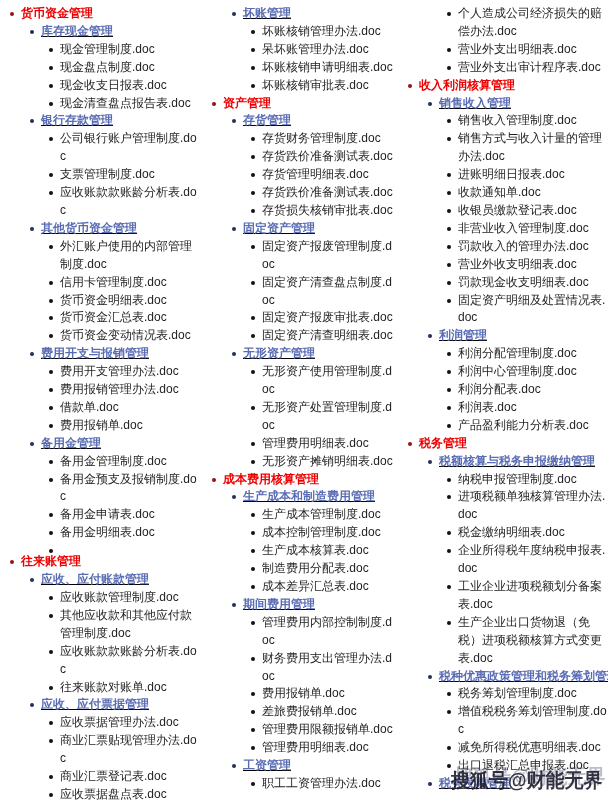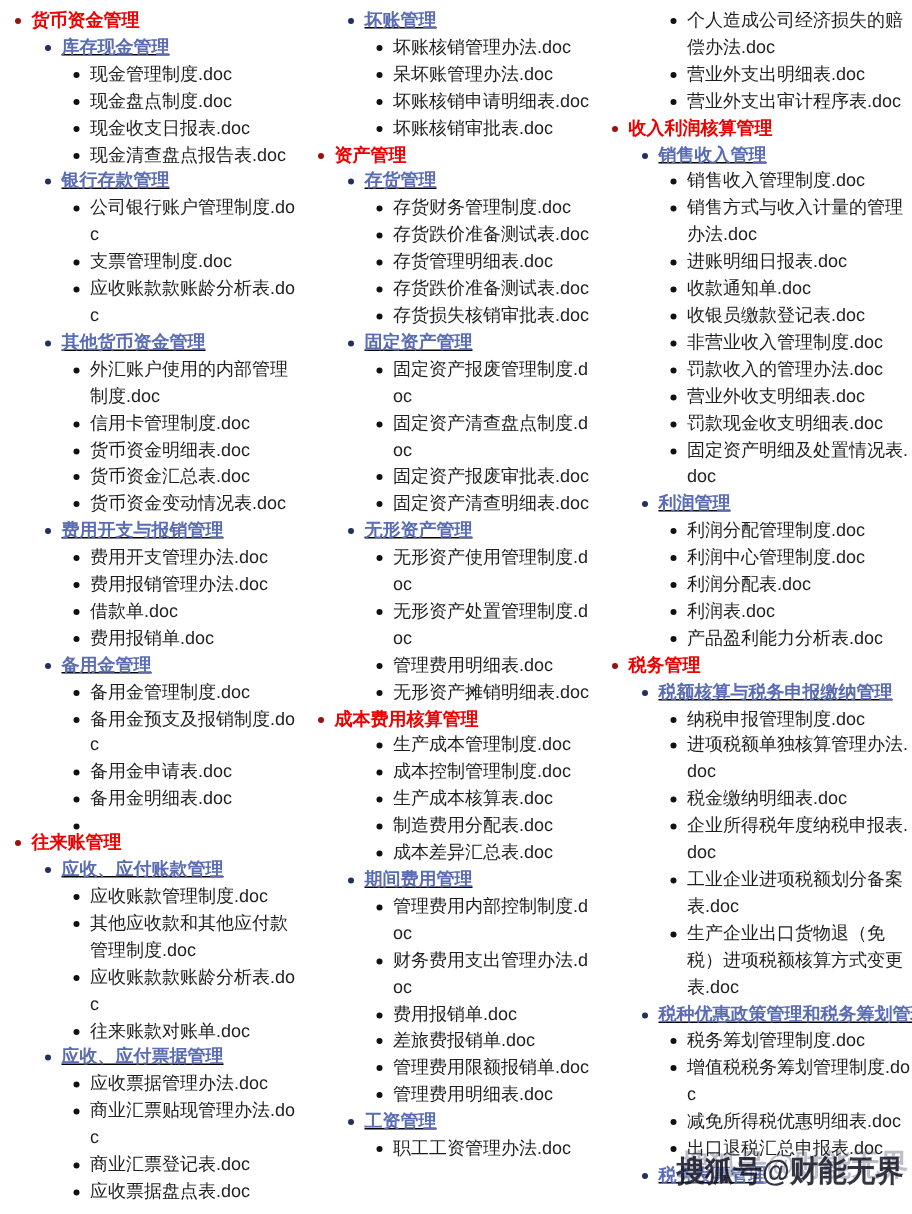--- a/index.html
+++ b/index.html
@@ -286,20 +286,24 @@
         <span class="txt">管理费用明细表.doc</span>
       </div>
       <div class="row lvl3">
         <span class="bullet"></span>
         <span class="txt">无形资产摊销明细表.doc</span>
       </div>
       <div class="row lvl1">
         <span class="bullet"></span>
         <span class="txt">成本费用核算管理</span>
       </div>
+      <div class="row lvl2">
+        <span class="bullet"></span>
+        <span class="txt">生产成本和制造费用管理</span>
+      </div>
       <div class="row lvl3">
         <span class="bullet"></span>
         <span class="txt">生产成本管理制度.doc</span>
       </div>
       <div class="row lvl3">
         <span class="bullet"></span>
         <span class="txt">成本控制管理制度.doc</span>
       </div>
       <div class="row lvl3">
         <span class="bullet"></span>

